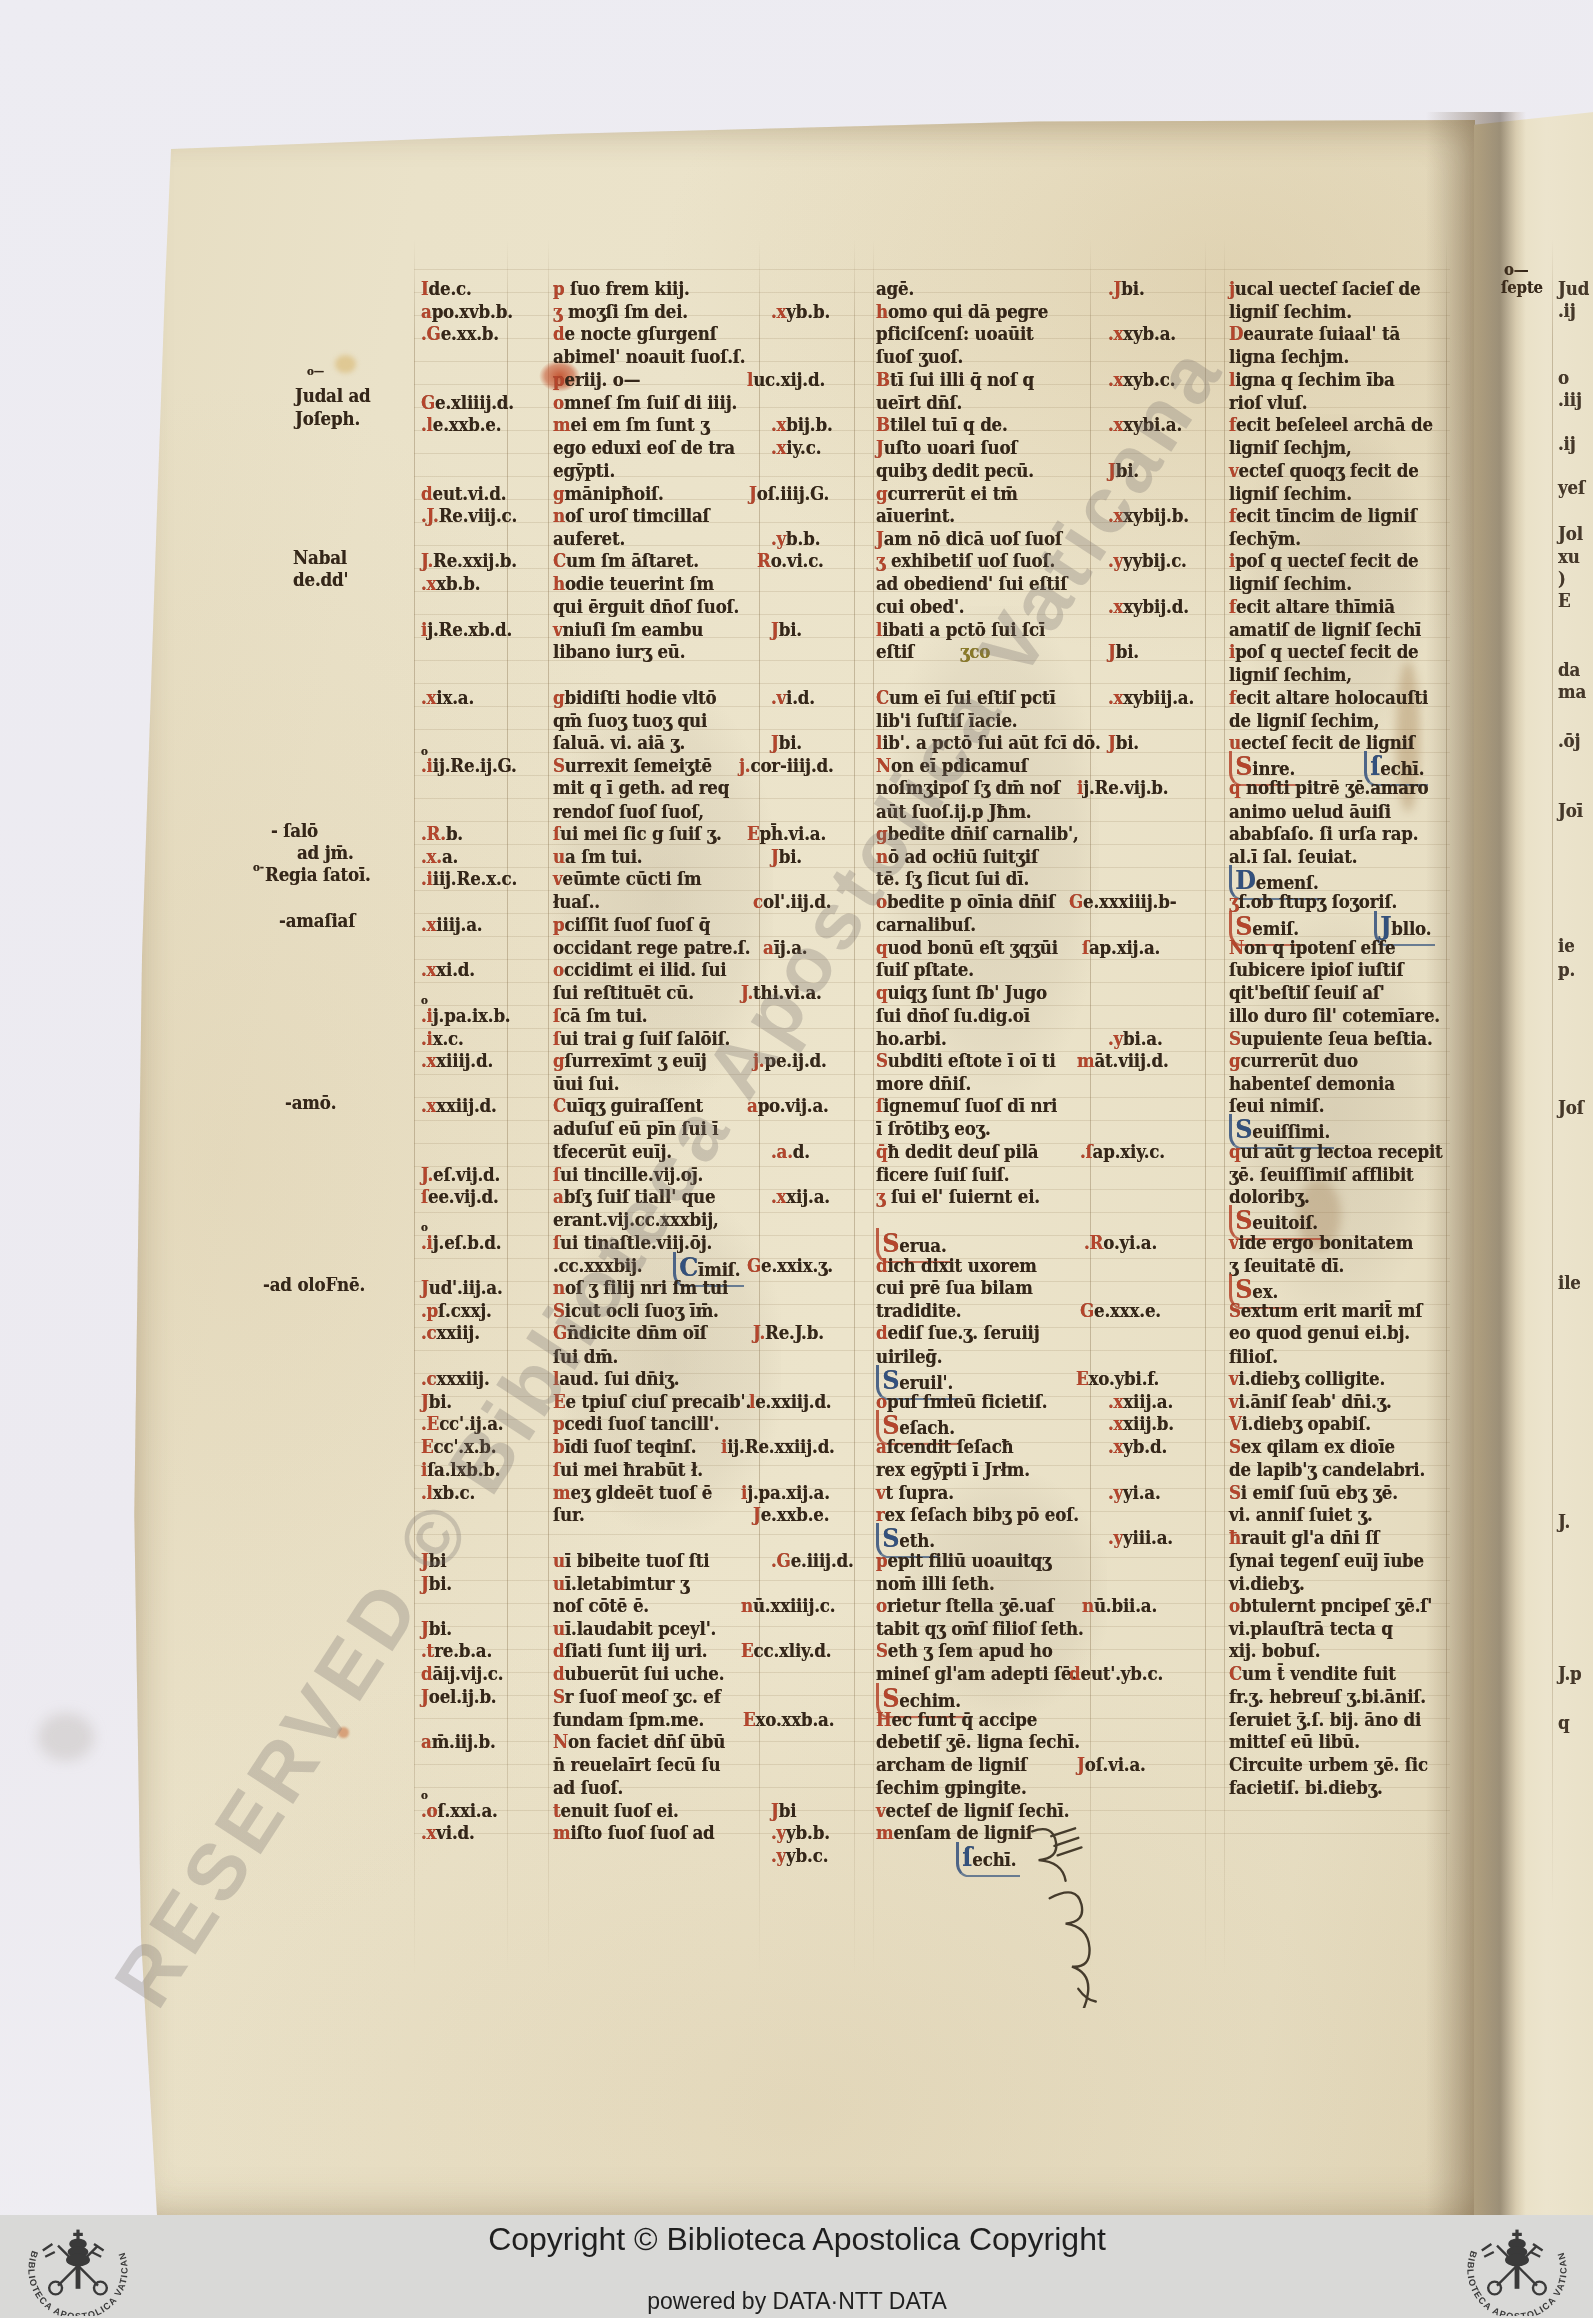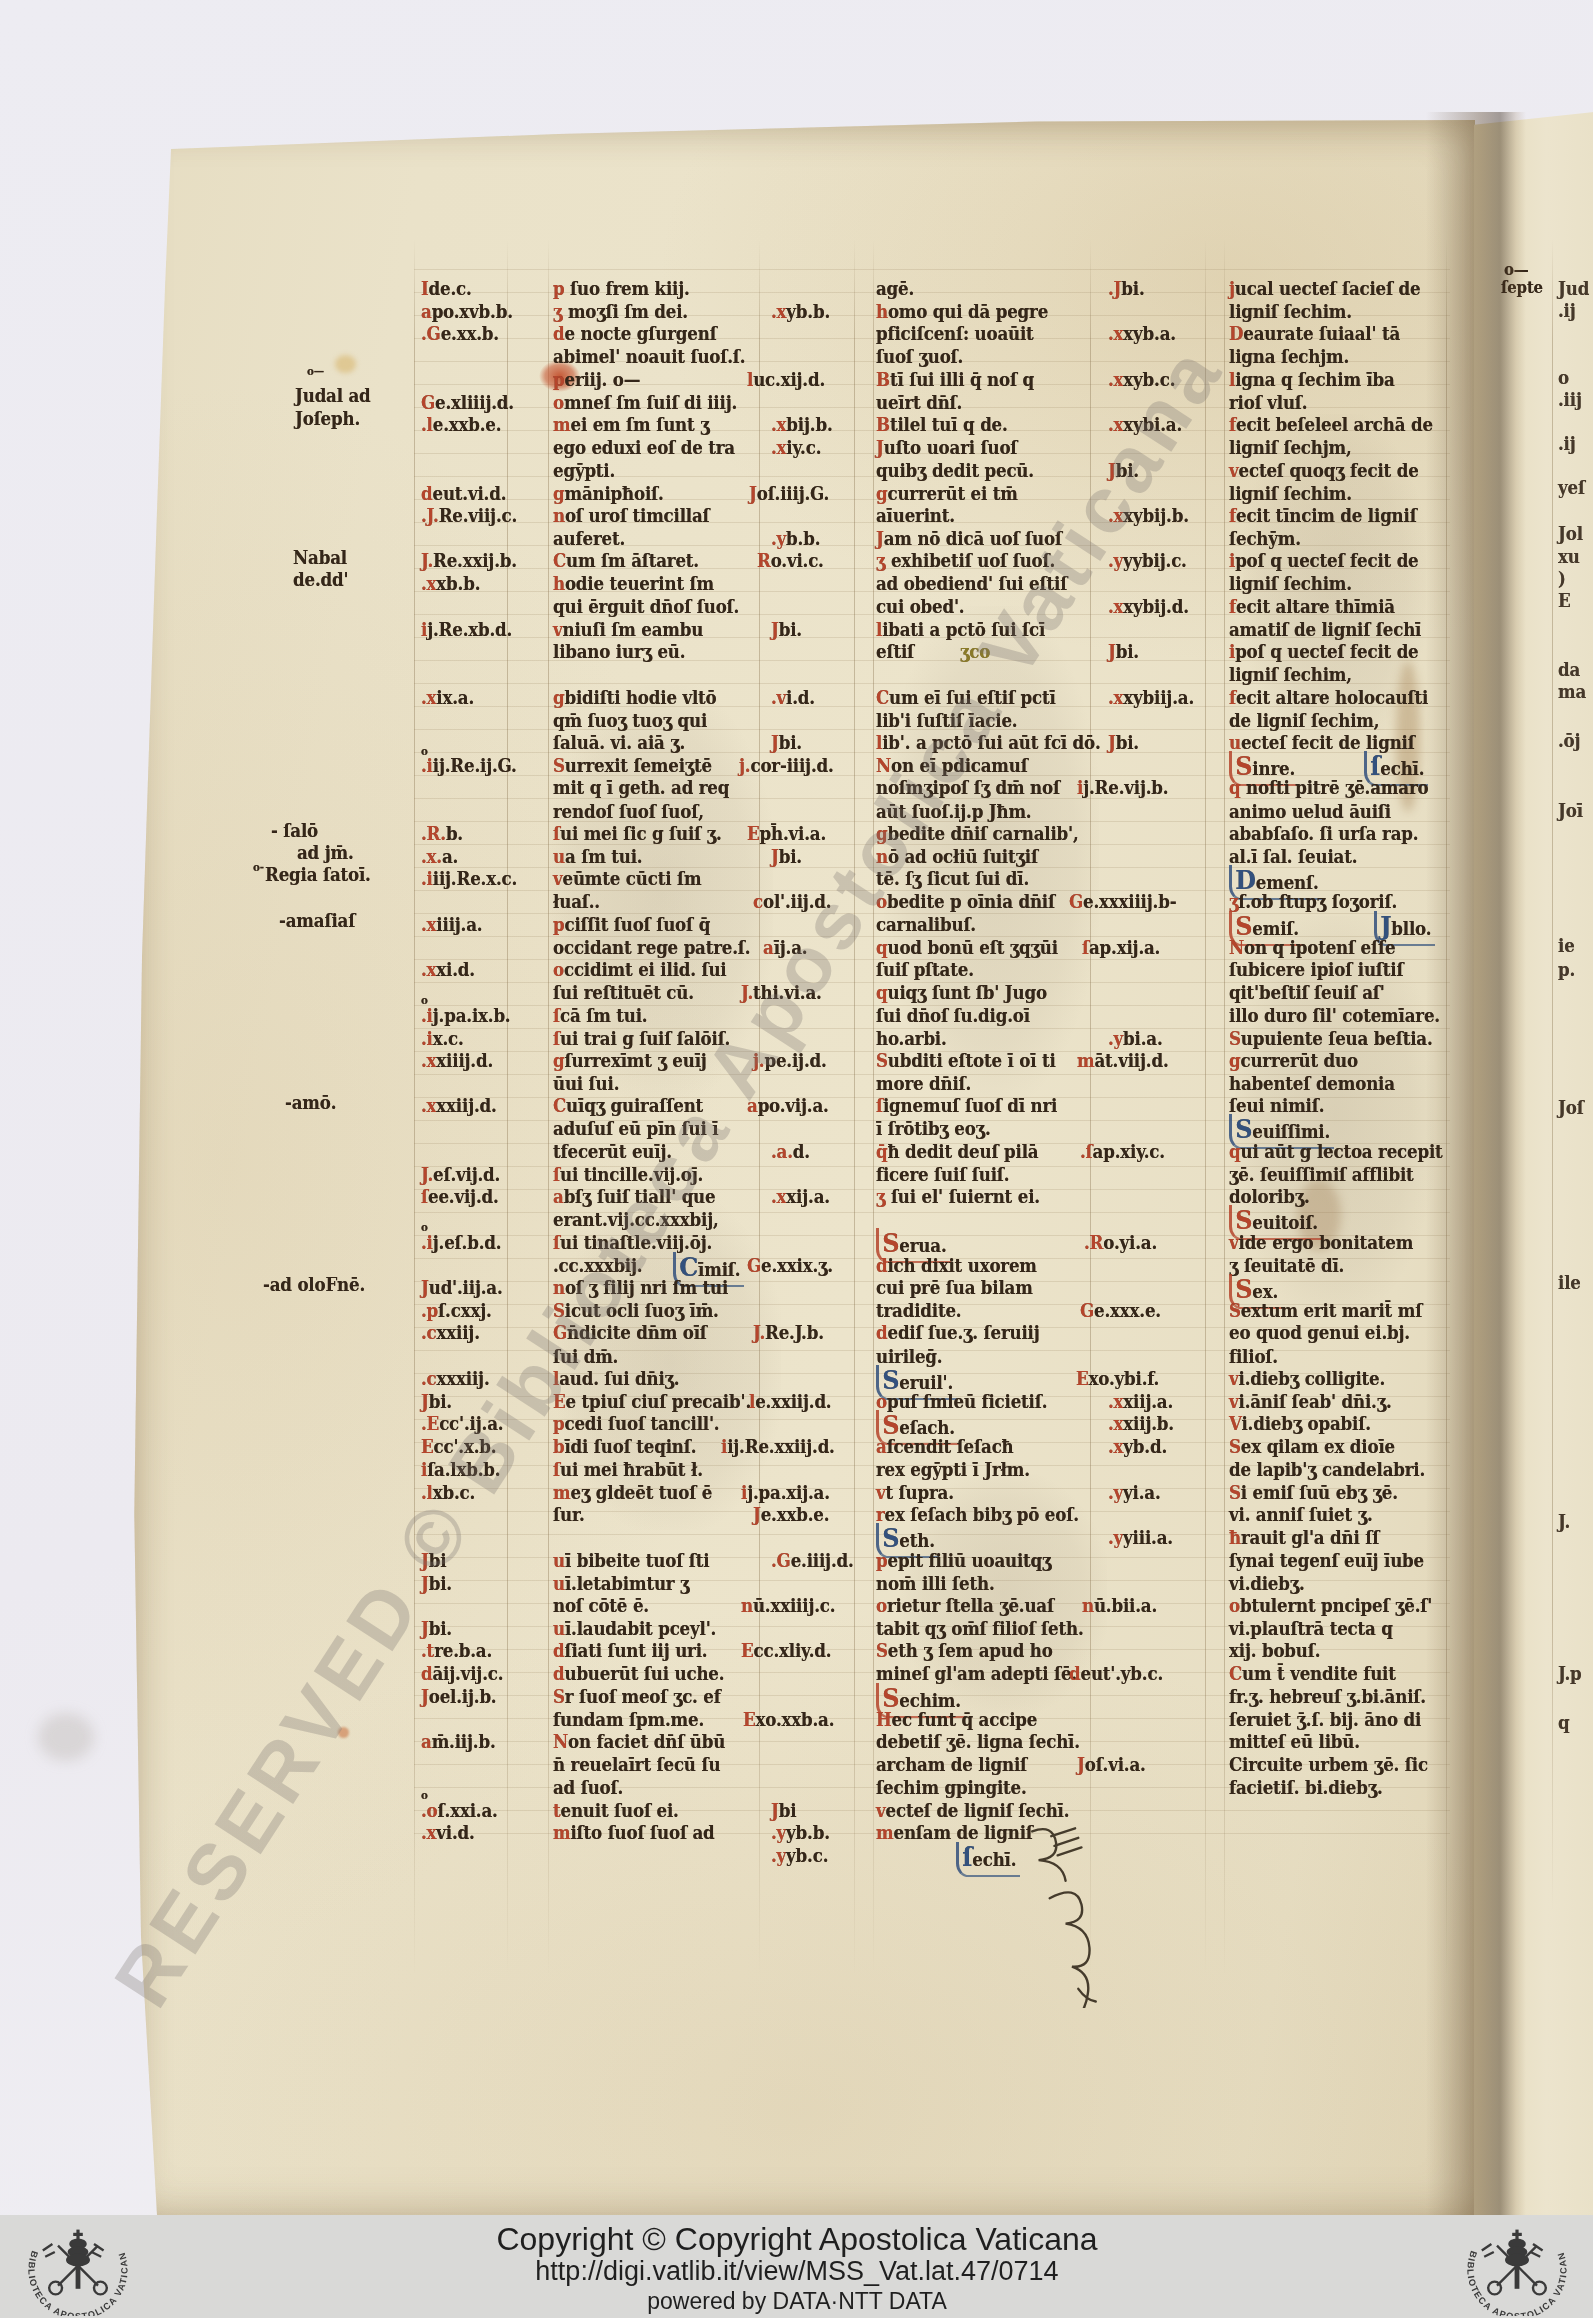--- a/index.html
+++ b/index.html
@@ -461,22 +461,21 @@
       <path d="M38,8 q26,-10 30,14 q3,20 -22,22 q30,2 34,26"></path>
       <path d="M62,14 l30,-10 M66,26 l30,-10 M70,38 l30,-10"></path>
       <path d="M60,92 q34,-18 40,8 q5,22 -20,24 q28,4 30,30 q2,26 -22,24 q24,8 20,34 q-3,22 -16,34"></path>
       <path d="M96,206 q10,14 22,16"></path>
     </g>
   </svg>
 
   <div id="watermark">RESERVED © Biblioteca Apostolica Vaticana</div>
 
   <div id="footer">
-    <div id="f-line1" class="c">Copyright © Copyright Apostolica Vaticana</div>
-    <div id="f-line2" class="c">http://digi.vatlib.it/view/MSS_Vat.lat.47/0714</div>
+    <div id="f-line1" class="c">Copyright © Biblioteca Apostolica Copyright</div>
     <div id="f-line3" class="c">powered by DATA·NTT DATA</div>
 
     <svg id="logoL" class="logo" viewBox="0 0 150 120">
       <defs>
         <path id="arcL" d="M 18,38 A 62,62 0 1,0 132,38"></path>
       </defs>
       <text font-size="11.5" font-weight="bold" fill="#3a3a3a" letter-spacing="1.5">
         <textPath href="#arcL">BIBLIOTECA APOSTOLICA VATICANA</textPath>
       </text>
       <g stroke="#3a3a3a" fill="none" stroke-width="3">

